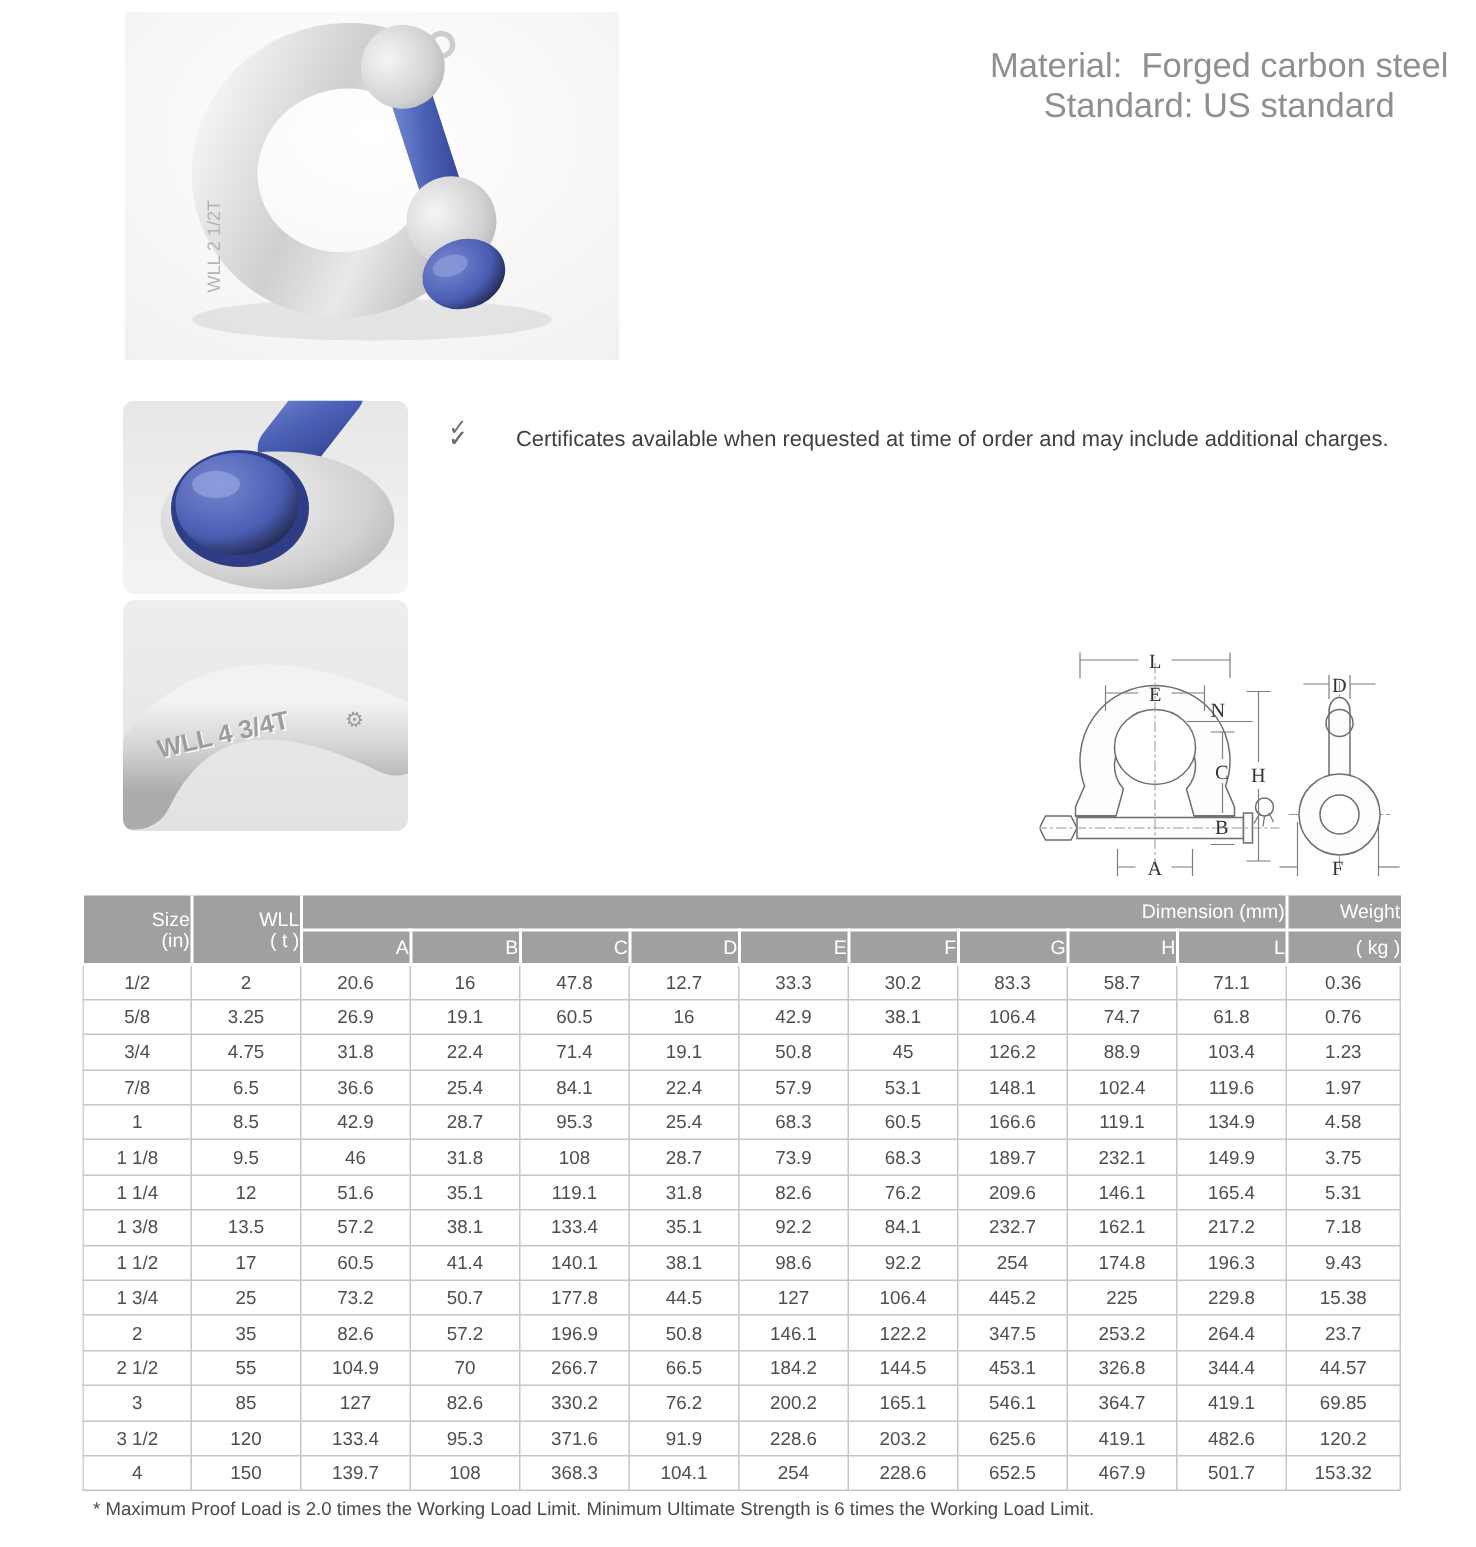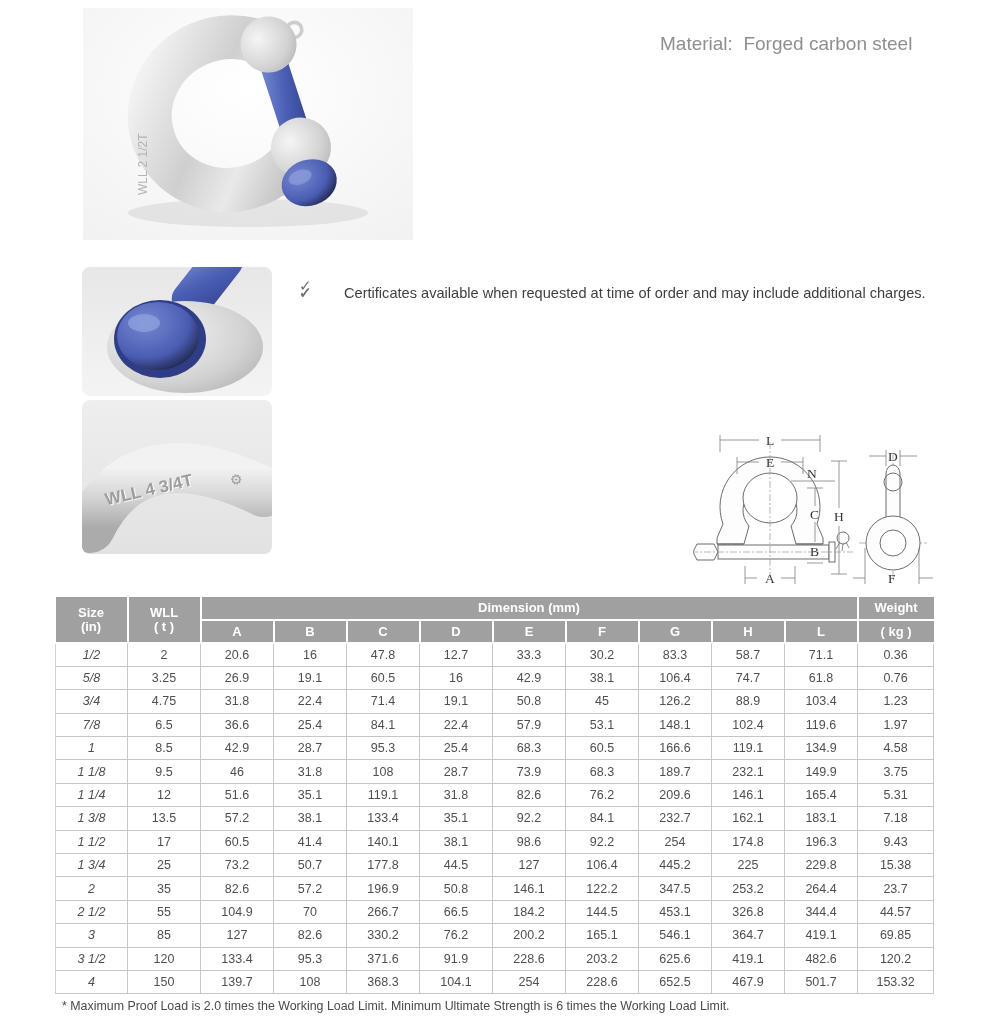--- a/index.html
+++ b/index.html
@@ -5,21 +5,21 @@
   * { margin:0; padding:0; box-sizing:border-box; }
   html,body { background:#ffffff; }
   body { font-family:"Liberation Sans", sans-serif; }
   #page {
     position:relative; width:984px; height:1031px; background:#fff; overflow:hidden;
   }
 
   
   .material-block {
     position:absolute; left:660px; top:30px; color:#8f8f8f;
-    font-size:19px; line-height:27px;text-align:center;
+    font-size:23px; line-height:27px;text-align:center;
   }
   .material-block .row { white-space:pre; }
 
   
   .photo { position:absolute; overflow:hidden; }
   .photo.rounded { border-radius:8px; }
   #main-photo   { left:83px;  top:8px;   width:330px; height:232px; }
   #detail-photo-1 { left:82px; top:267px; width:190px; height:129px; }
   #detail-photo-2 { left:82px; top:400px; width:190px; height:154px; }
 
@@ -35,46 +35,47 @@
     position:absolute; left:0; top:-1px; color:#6f6f6f; font-size:15px;
   }
 
   
   #diagram { position:absolute; left:693px; top:426px; width:292px; height:170px; }
 
   
   .spec-table-wrap { position:absolute; left:55px; top:597px; width:878px; }
   table.spec { border-collapse:collapse; table-layout:fixed; width:878px; }
   table.spec th {
-    background:#a0a0a0; color:#ffffff; font-weight:bold; font-size:13px;
-    border:2px solid #ffffff; height:23px; padding:0; text-align:center;
+    background:#a0a0a0; color:#ffffff; font-weight:normal; font-size:13px;
+    border:2px solid #ffffff; height:23px; padding:0; text-align:right;
     line-height:14px;
   }
   table.spec thead tr:first-child th { border-top:none; }
   table.spec th:first-child { border-left:none; }
   table.spec th:last-child  { border-right:none; }
   table.spec td {
     background:#ffffff; color:#4f4f4f; font-size:12.5px; text-align:center;
     border:1px solid #c6c6c6; height:23.4px; padding:0; line-height:14px;
   }
-  table.spec tbody tr td:first-child { border-left:1px solid #d2d2d2;font-style:italic; }
+  table.spec tbody tr td:first-child { border-left:1px solid #d2d2d2; }
   .footnote {
     position:absolute; left:62px; top:999px; font-size:12.4px; color:#4a4a4a;
   }
 
   svg text { font-family:"Liberation Serif", serif; }
   svg text.sans { font-family:"Liberation Sans", sans-serif; }
 </style>
 </head>
 <body>
 
 <div id="page">
 
   <div class="material-block">
     <div class="row"><span>Material:</span>  <span>Forged carbon steel</span></div>
+    <div class="row"><span>Standard:</span> <span>US standard</span></div>
   </div>
 
   <div class="photo" id="main-photo">
     <svg width="330" height="232" viewBox="0 0 330 232">
       <defs>
         <linearGradient id="steelG" x1="0" y1="0" x2="1" y2="1">
           <stop offset="0" stop-color="#f8f8f8"></stop>
             <stop offset="0.45" stop-color="#cfcfcf"></stop>
           <stop offset="0.7" stop-color="#e9e9e9"></stop>
             <stop offset="1" stop-color="#bdbdbd"></stop>
@@ -388,21 +389,21 @@
             <td>1 3/8</td>
             <td>13.5</td>
             <td>57.2</td>
             <td>38.1</td>
             <td>133.4</td>
             <td>35.1</td>
             <td>92.2</td>
             <td>84.1</td>
             <td>232.7</td>
             <td>162.1</td>
-            <td>183.1</td>
+            <td>217.2</td>
             <td>7.18</td>
           </tr>
           <tr>
             <td>1 1/2</td>
             <td>17</td>
             <td>60.5</td>
             <td>41.4</td>
             <td>140.1</td>
             <td>38.1</td>
             <td>98.6</td>

